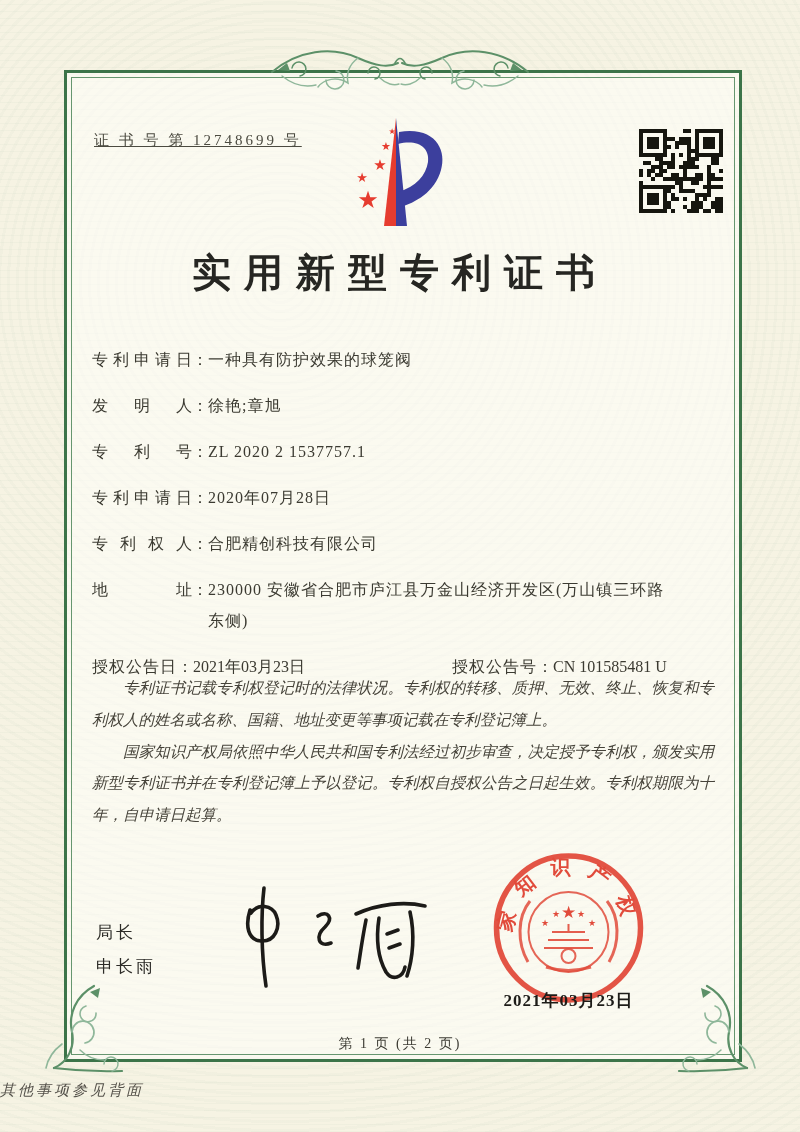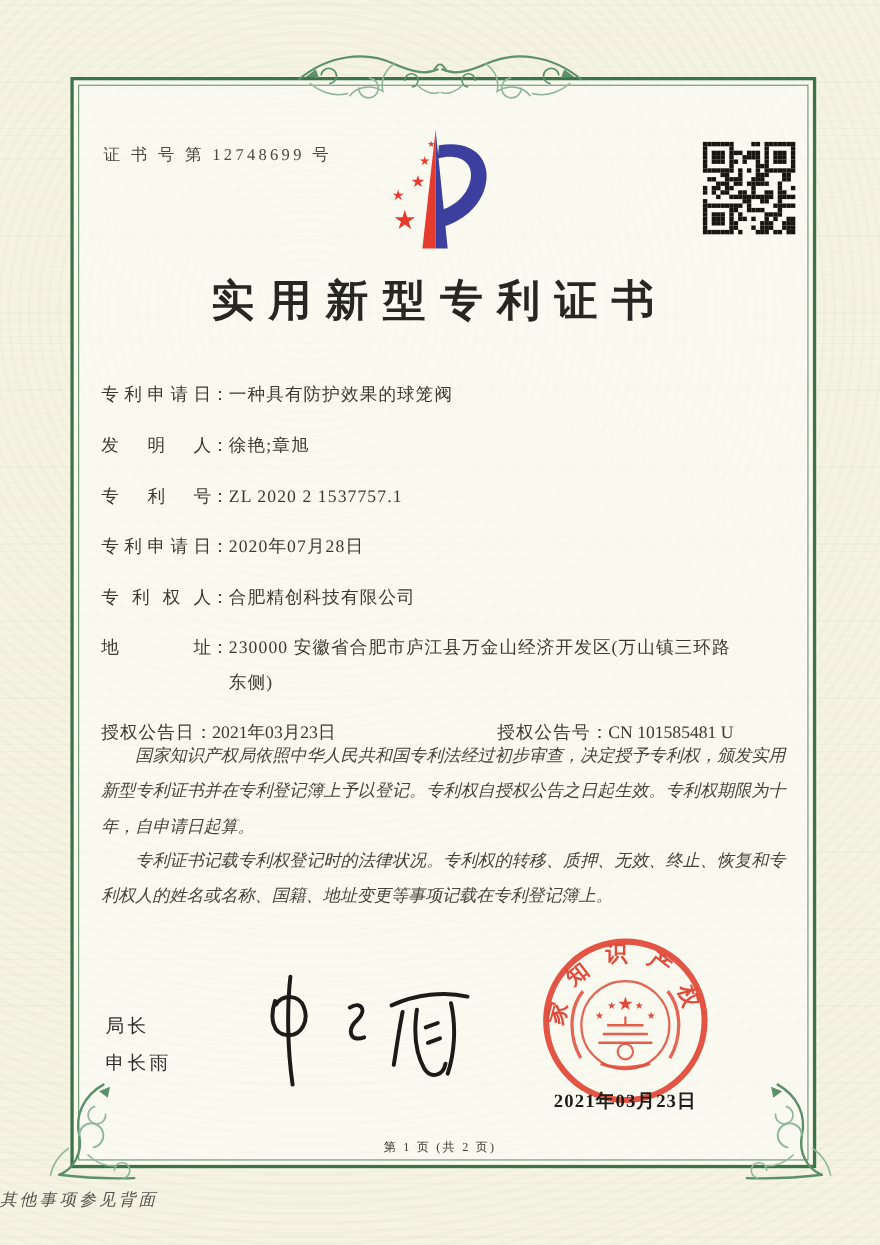--- a/index.html
+++ b/index.html
@@ -22,21 +22,21 @@
   }
   .frame-inner{ position:absolute; inset:4px; border:1px solid #66966f; }
   
   .orn{ position:absolute; pointer-events:none; }
   .orn-top{ left:268px; top:42px; }
   .orn-bl{ left:34px; top:984px; }
   .orn-br{ left:671px; top:984px; transform:scaleX(-1); }
   
   .cert-no{
     position:absolute; left:94px; top:131px;
-    font-size:15px; letter-spacing:3px; color:#4b4a40;
+    font-size:15px; letter-spacing:3px; color:#4b4a40;text-decoration:underline;
   }
   .logo{ position:absolute; left:338px; top:108px; }
   .qr{ position:absolute; left:637px; top:127px; }
   .title{
     position:absolute; left:0; top:246px; width:100%;
     text-align:center; font-size:39px; letter-spacing:13px;
     color:#262622; font-weight:700;
   }
   
   .fields{ position:absolute; left:92px; top:344px; width:618px; color:#3b3a31; }
@@ -65,21 +65,21 @@
     font-size:17px; letter-spacing:3px; color:#2c2b27; line-height:34px;
   }
   .signature{ position:absolute; left:212px; top:882px; }
   .seal{ position:absolute; left:466px; top:840px; width:205px; height:178px; }
   .seal-date{
     position:absolute; left:0; bottom:6px; width:100%; text-align:center;
     font-size:17px; font-weight:600; letter-spacing:1px; color:#1d1c18;
   }
   .pagination{
     position:absolute; left:0; top:1035px; width:100%; text-align:center;
-    font-size:11px; letter-spacing:2px; color:#3c3b33;
+    font-size:14px; letter-spacing:2px; color:#3c3b33;
   }
   .back-note{
     position:absolute; left:0; top:1081px; width:100%; text-align:left;
     font-size:15px; letter-spacing:3px; color:#54514a; font-style:italic;
   }
 </style>
 </head>
 <body>
 
 <div id="page">
@@ -426,22 +426,22 @@
       </span>
       <span class="g-pair">
         <span class="g-label">授权公告号</span>
           <span>：</span>
         <span class="g-value">CN 101585481 U</span>
       </span>
     </div>
   </div>
 
   <div class="paras">
+    <p>专利证书记载专利权登记时的法律状况。专利权的转移、质押、无效、终止、恢复和专利权人的姓名或名称、国籍、地址变更等事项记载在专利登记簿上。</p>
     <p>国家知识产权局依照中华人民共和国专利法经过初步审查，决定授予专利权，颁发实用新型专利证书并在专利登记簿上予以登记。专利权自授权公告之日起生效。专利权期限为十年，自申请日起算。</p>
-    <p>专利证书记载专利权登记时的法律状况。专利权的转移、质押、无效、终止、恢复和专利权人的姓名或名称、国籍、地址变更等事项记载在专利登记簿上。</p>
   </div>
 
   <div class="officer">
     <div>局长</div>
     <div>申长雨</div>
   </div>
 
   <svg class="signature" width="222" height="112" viewBox="0 0 222 112">
     <g fill="none" stroke="#1c1b18" stroke-width="3.6" stroke-linecap="round">
       <path d="M52,6 C49,32 49,70 54,104"></path>

